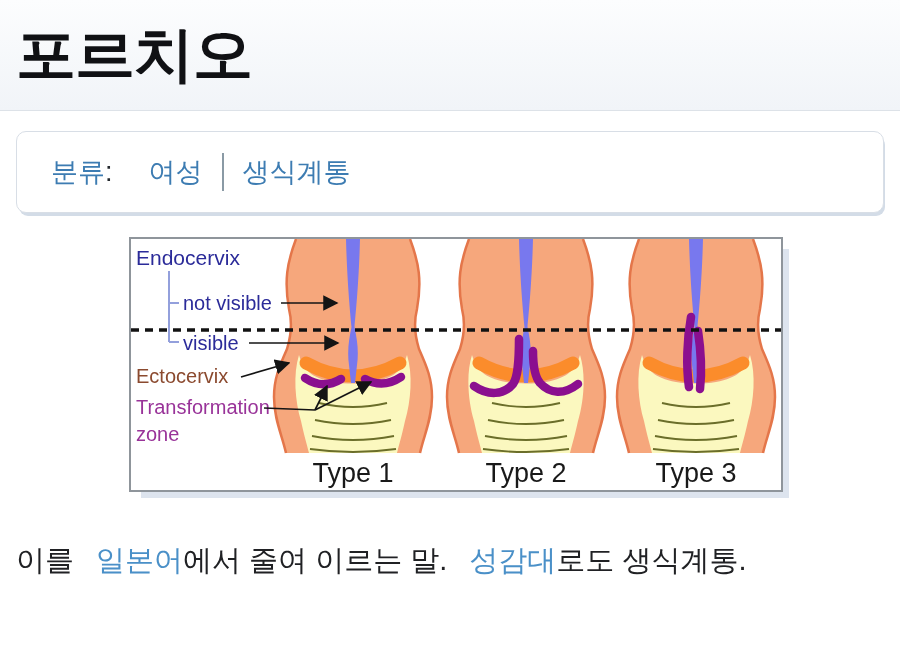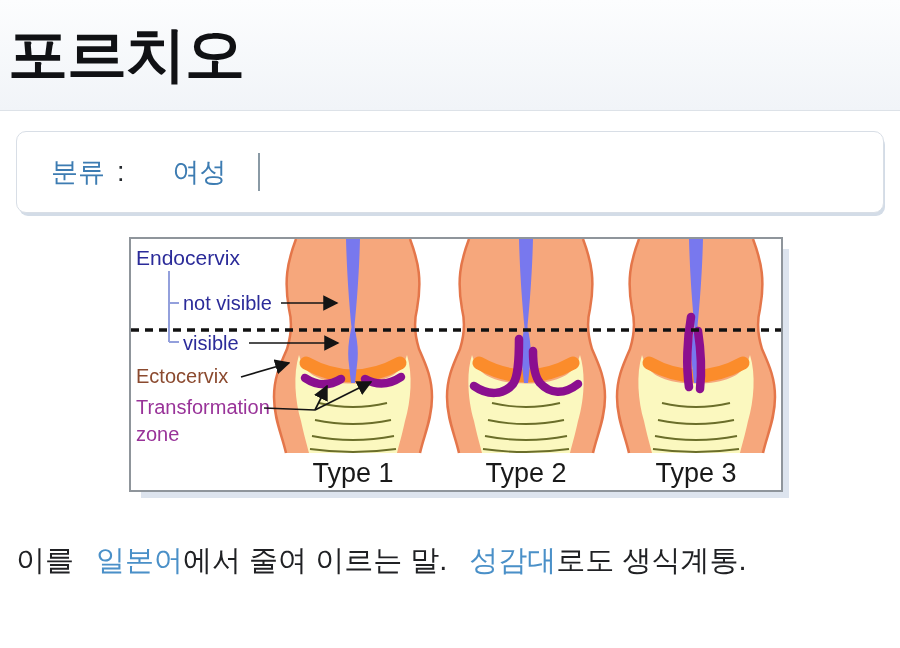--- a/index.html
+++ b/index.html
@@ -5,38 +5,37 @@
   html,body{margin:0;padding:0;}
   body{
     width:900px;height:648px;overflow:hidden;
     background:#ffffff;color:#202124;
     font-family:"Liberation Sans","DejaVu Sans",sans-serif;
   }
   
   .header{
     background:linear-gradient(#fcfdfe,#f1f4f8);
     border-bottom:1px solid #dde2e8;
-    padding:13px 8px 13px;
+    padding:13px 16px 13px;
   }
   .header h1{
     margin:0;font-size:60px;line-height:84px;font-weight:800;
     color:#101114;letter-spacing:-1px;
   }
   
   .content{padding:0 16px;}
   
   .cat{
     margin-top:20px;
     background:#ffffff;
     border:1px solid #d8dee6;border-radius:10px;
     box-shadow:2px 4px 0 -1px #d3dce7;
     padding:21px 34px;
     display:flex;align-items:center;
     font-size:27px;
-    gap:12px;
   }
   .cat .cat-label{color:#3d7cb2;cursor:pointer;}
   .cat .colon{color:#24292e;margin-right:36px;}
   .cat a{color:#3d7cb2;text-decoration:none;cursor:pointer;text-align:right;}
   .cat .divider{width:2px;height:38px;background:#8a9aa5;margin:0 19px;}
   
   .fig{
     margin:24px 0 0 113px;
     width:650px;
     border:2px solid #8f959b;
@@ -74,20 +73,21 @@
   <h1>포르치오</h1>
 </div>
 
 <div class="content">
 
   <div class="cat">
     <span class="cat-label">분류</span>
       <span class="colon">:</span>
     <a>여성</a>
     <span class="divider"></span>
+    <a>생식계통</a>
   </div>
 
   <div class="fig">
     <svg width="650" height="251" viewBox="0 0 650 251">
       <defs>
         <marker id="ah" viewBox="0 0 10 10" refX="9" refY="5" markerWidth="9" markerHeight="9" orient="auto">
           <path d="M0,0 L10,5 L0,10 z" fill="#141414"></path>
         </marker>
         <g id="torso">
           <path class="d-body" d="M-57,0 C-66,24 -69,42 -64,70 C-61,82 -61,94 -66,110 C-74,128 -79,140 -79,158 C-79,180 -71,196 -67,214 L67,214 C71,196 79,180 79,158 C79,140 74,128 66,110 C61,94 61,82 64,70 C69,42 66,24 57,0 Z"></path>

